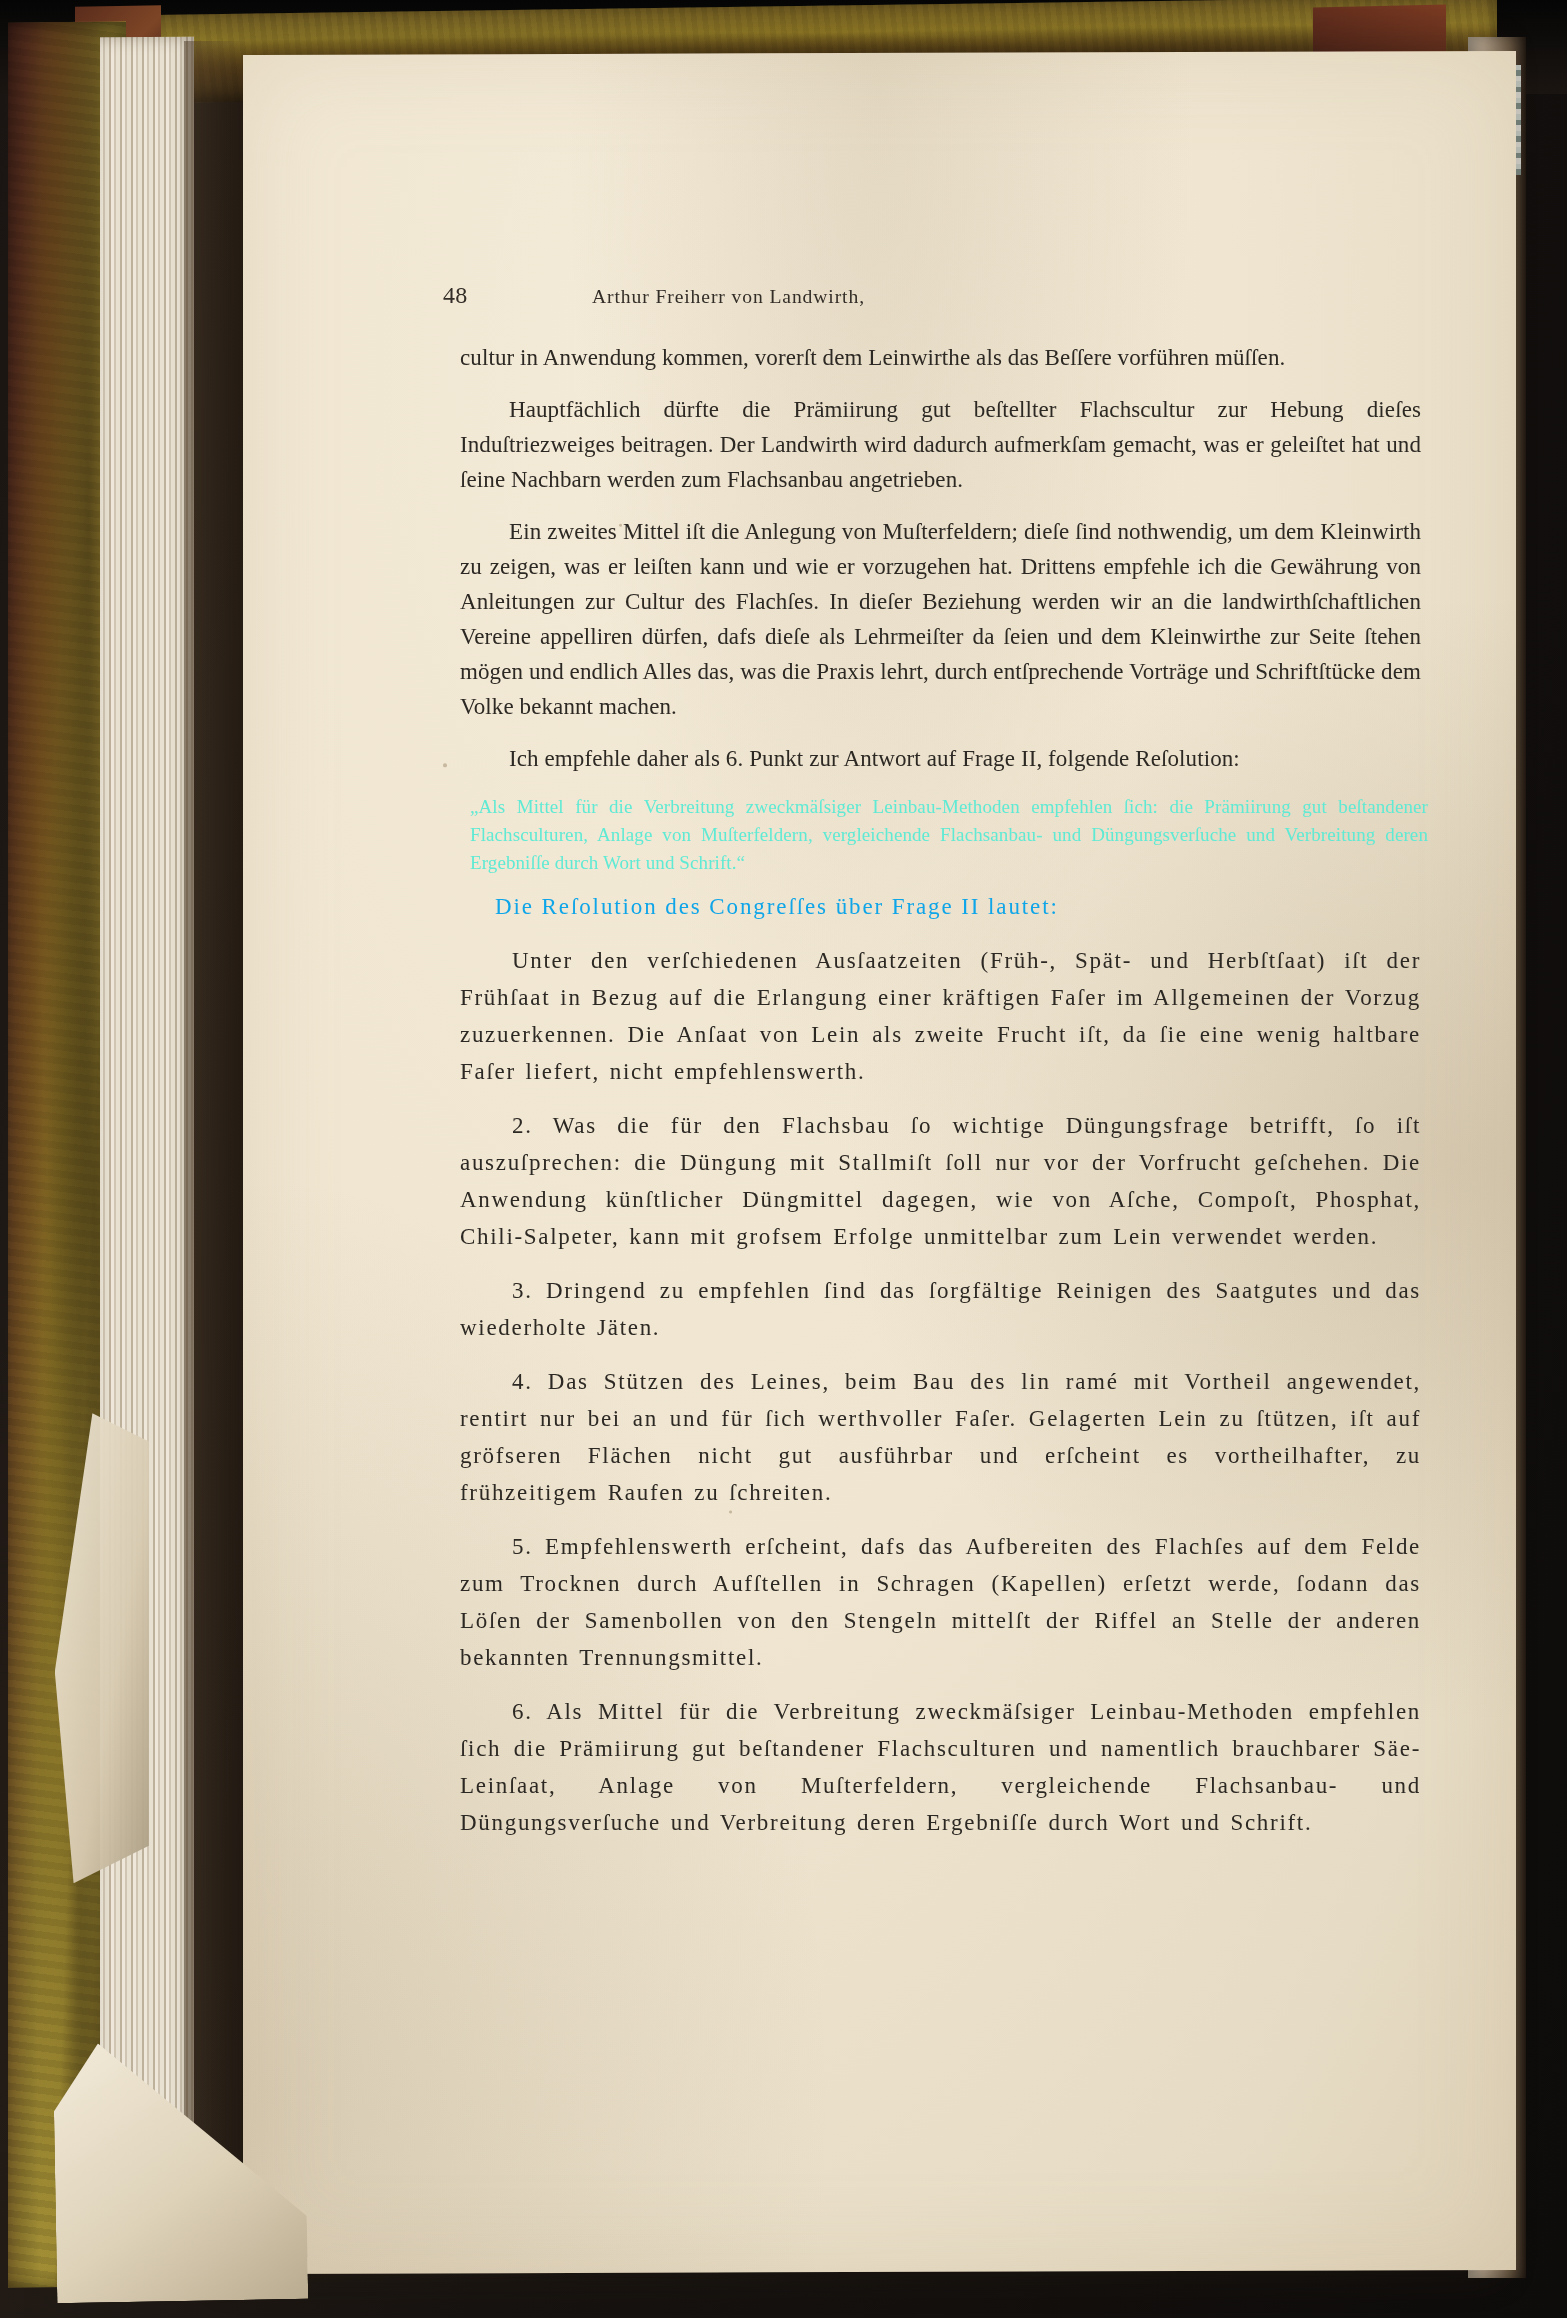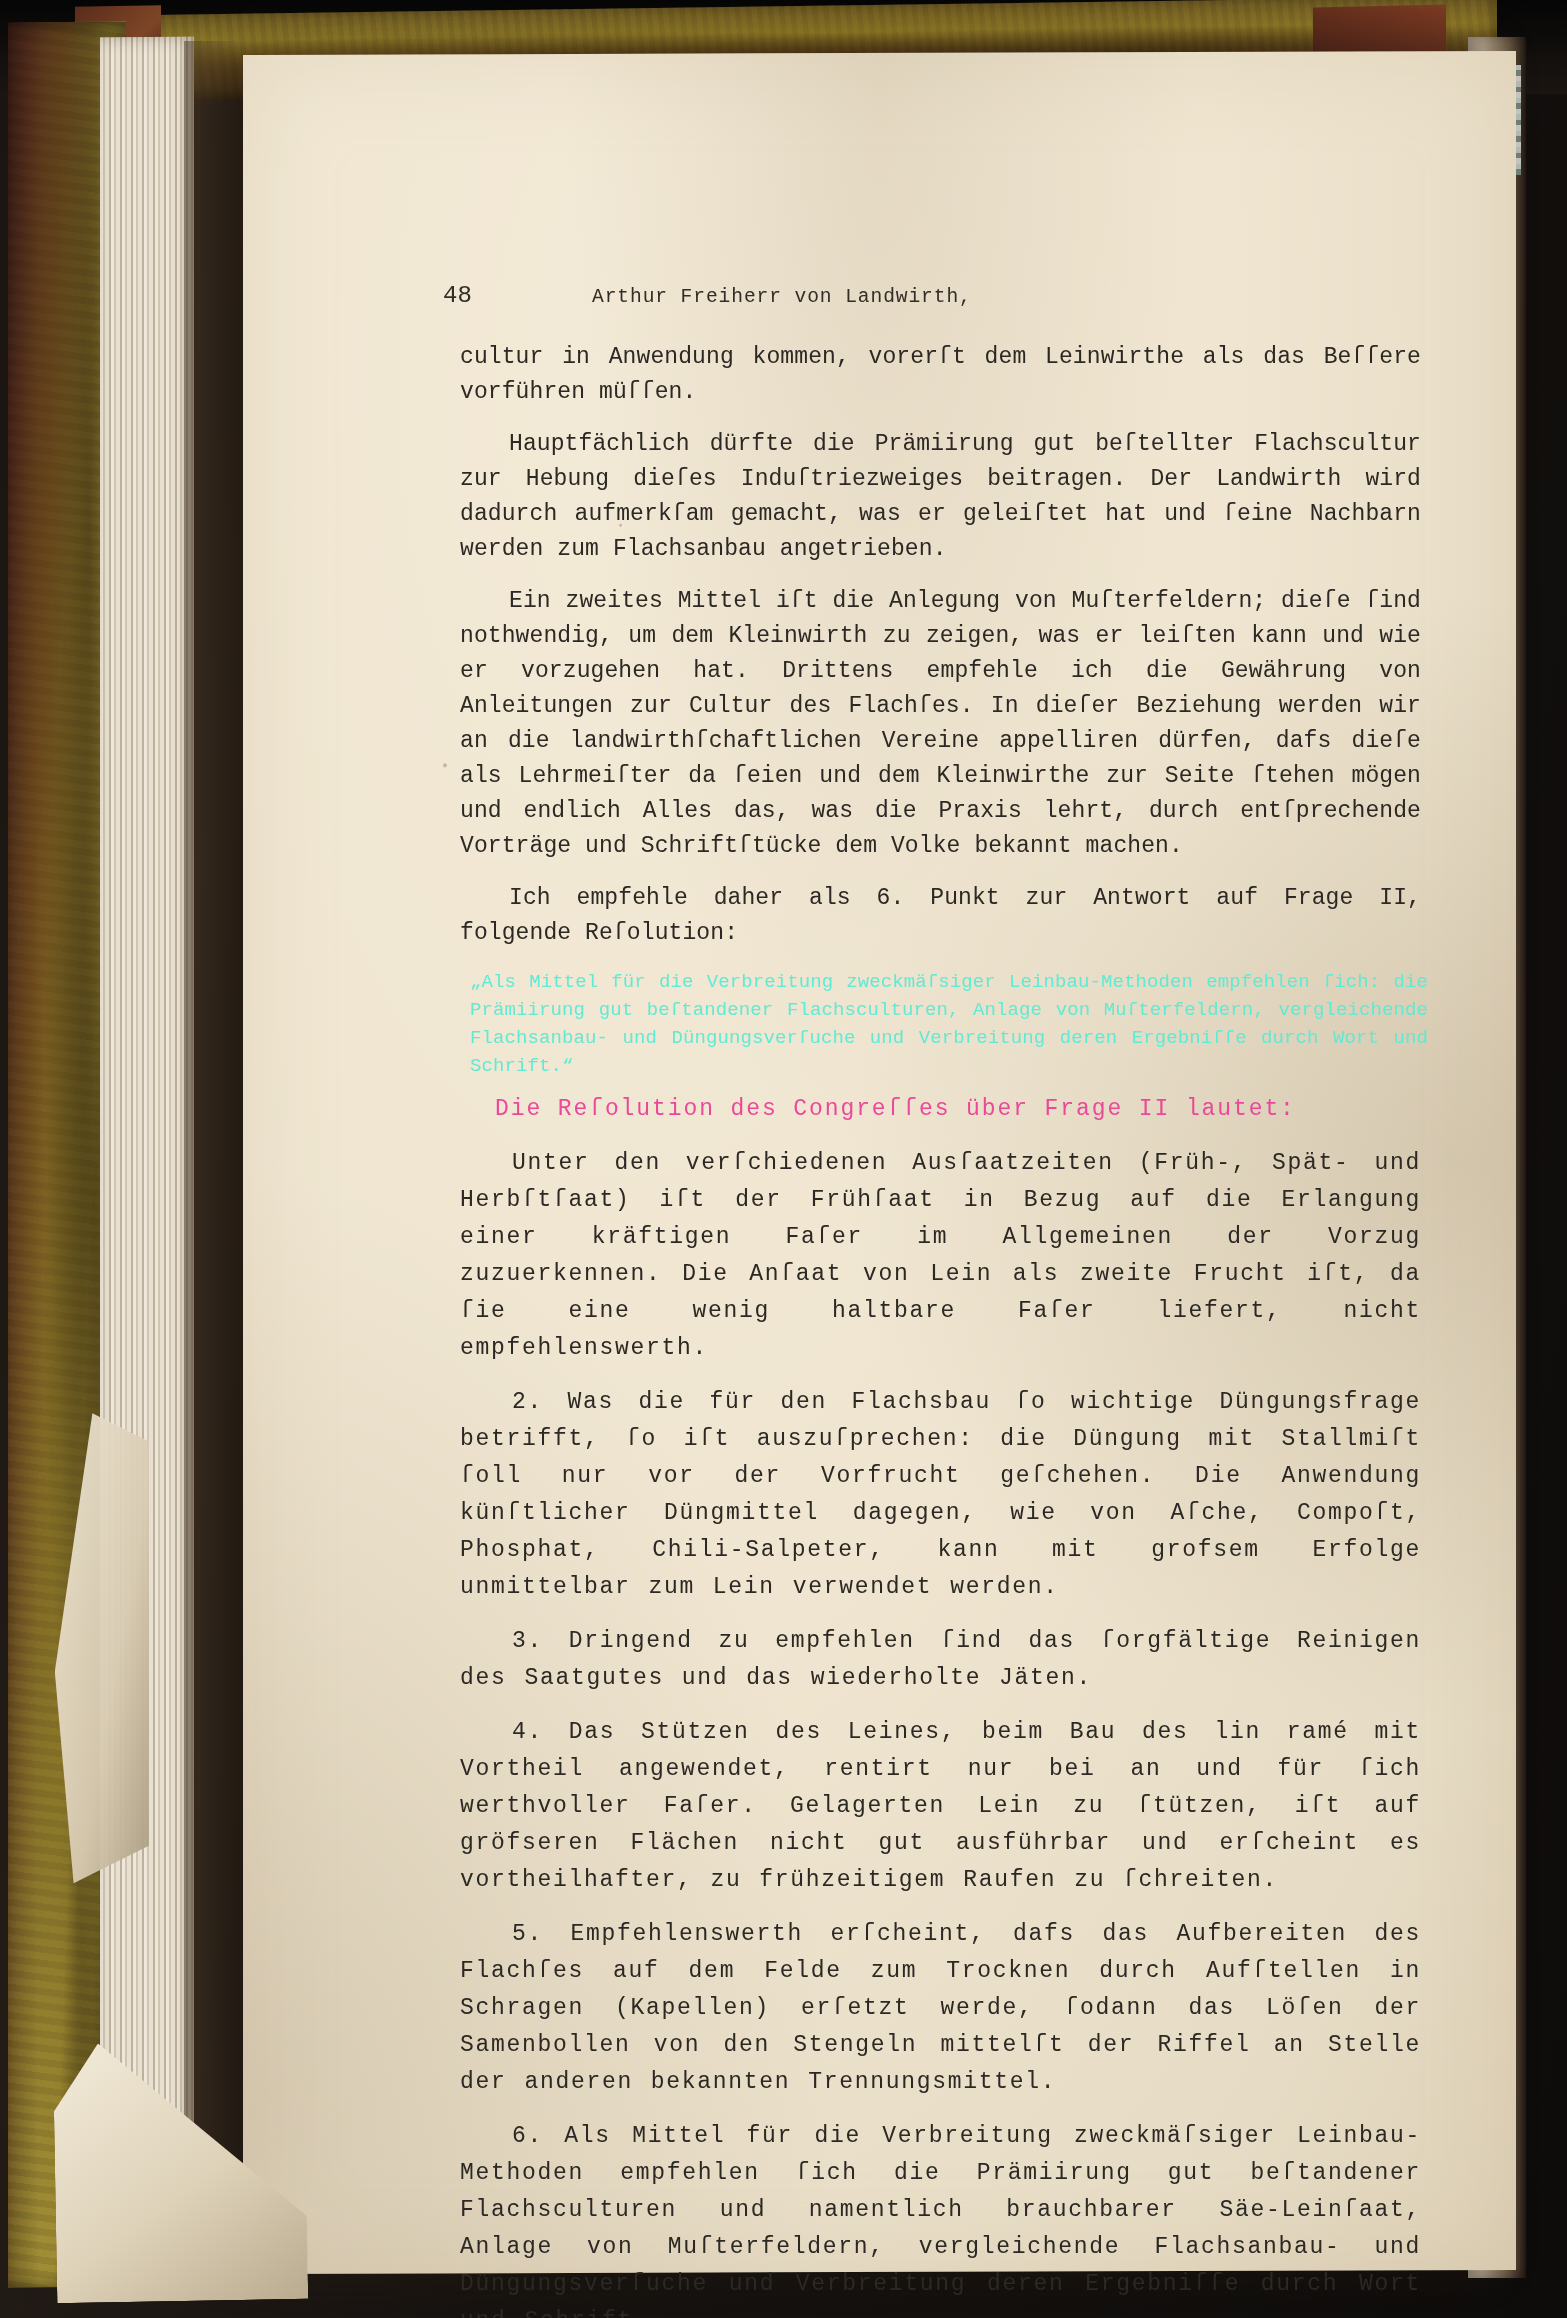--- a/index.html
+++ b/index.html
@@ -6,21 +6,21 @@
     margin: 0;
     padding: 0;
     background: #0a0a0a;
   }
   #page {
     position: relative;
     width: 1567px;
     height: 2319px;
     overflow: hidden;
     background: #111014;
-    font-family: Liberation Mono, monospace;
+    font-family: Liberation Serif, serif;
   }
 
   
   .backdrop {
     position: absolute;
     inset: 0;
     background:
       linear-gradient(100deg, #1a1512 0%, #221b16 18%, #171310 45%, #0e0c0b 100%);
   }
   .backdrop-top {
@@ -230,21 +230,21 @@
   }
   .spaced.indent { text-indent: 52px; }
   .spaced.wide { letter-spacing: 2.6px; }
 
   .res-head {
     font-size: 23px;
     line-height: 37px;
     letter-spacing: 1.9px;
     text-indent: 52px;
     margin-top: 4.7px;
-    color: #ec4899;
+    color: #0ea5e9;
   }
 
   
   .speck {
     position: absolute;
     background: rgba(120,95,60,.35);
     border-radius: 50%;
   }
 </style>
 </head>

